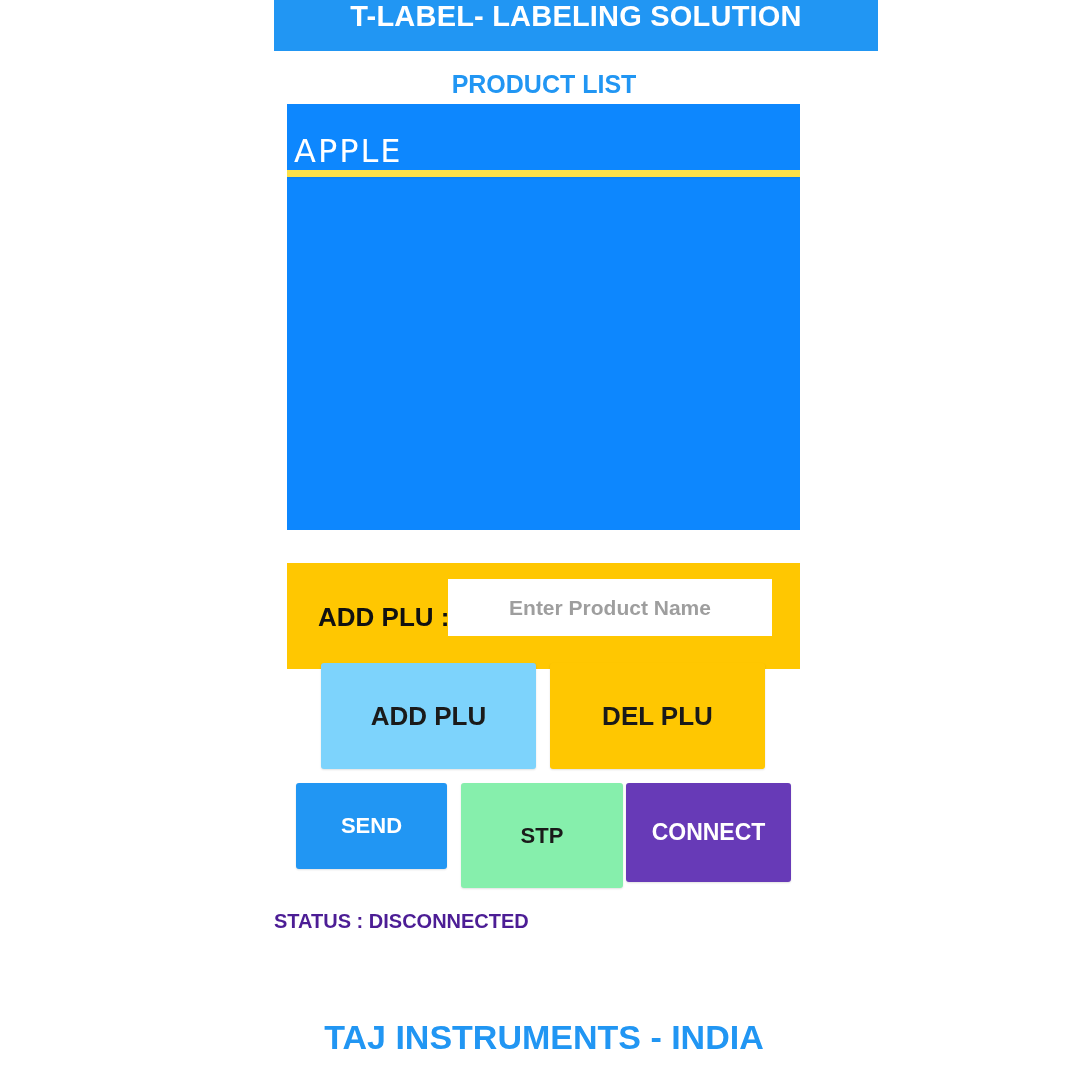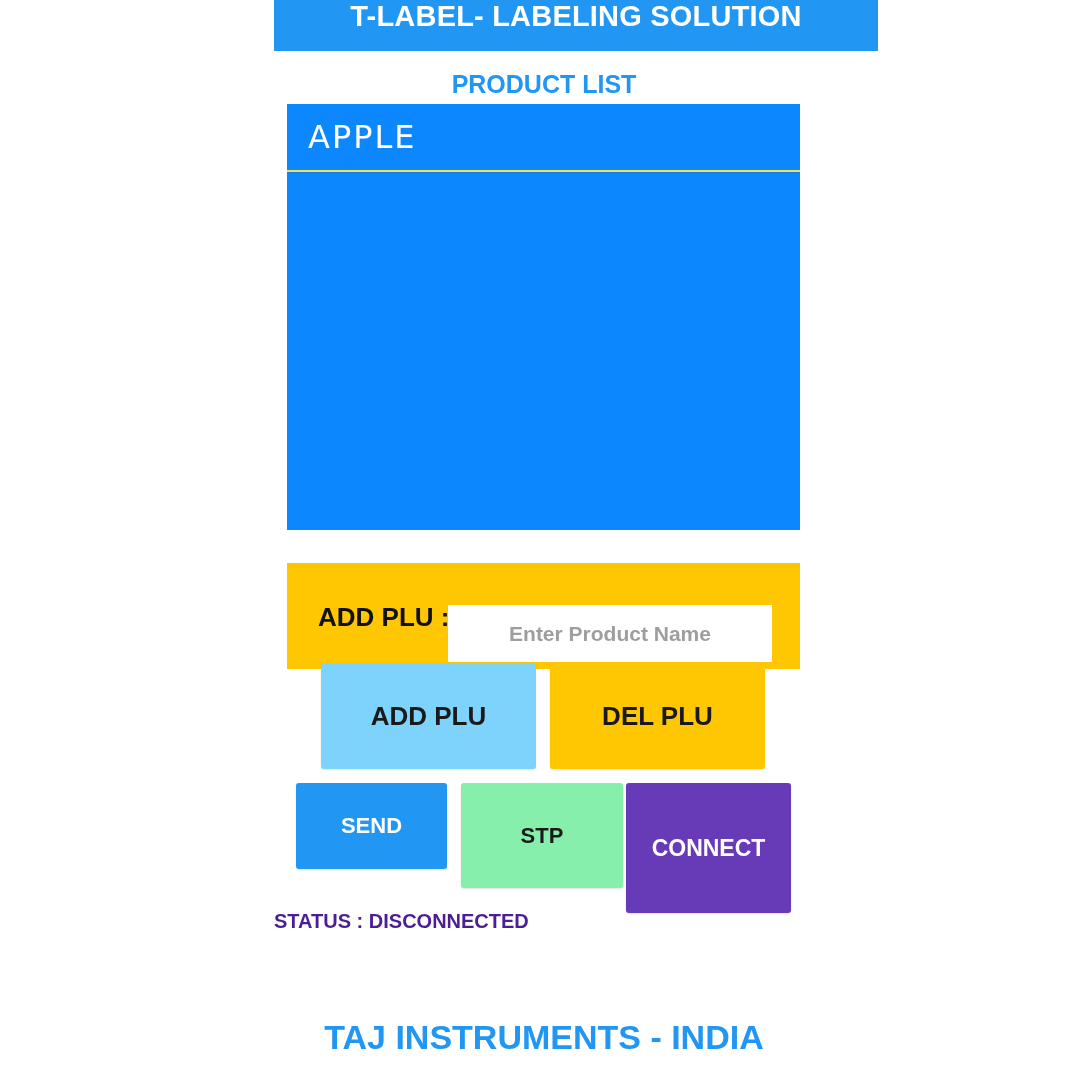--- a/index.html
+++ b/index.html
@@ -42,49 +42,49 @@
     }
     .product-list {
       position: absolute;
       left: 13px; top: 104px;
       width: 513px; height: 426px;
       background: #0D87FE;
       overflow: hidden;
     }
     .list-item {
       height: 66px;
-      border-bottom: 2px solid #fde047;
+      border-bottom: 7px solid #fde047;
       box-shadow: 0 1px 2px rgba(0,0,0,0.08);
       color: #ffffff;
       font-family: "DejaVu Sans", sans-serif;
       font-size: 32px;
       letter-spacing: 2px;
-      padding-left: 21px;
-      display: flex; align-items: center;
+      padding-left: 7px;
+      display: flex; align-items: flex-end;
       cursor: pointer;
     }
     .add-panel {
       position: absolute;
       left: 13px; top: 544px;
       width: 513px; height: 106px;
       background: #FFC701;
       margin-top: 19px;
     }
     .add-label {
       position: absolute;
       left: 31px; top: 0;
       height: 106px;
       line-height: 108px;
       font-weight: bold;
       font-size: 26px;
       color: #111111;
     }
     .name-input {
       position: absolute;
-      left: 161px; top: 42px;
+      left: 161px; top: 16px;
       width: 324px; height: 57px;
       background: #ffffff;
       border: none;
       outline: none;
       font-family: "Liberation Sans", sans-serif;
       font-weight: bold;
       font-size: 21px;
       color: #222;
       text-align: center;
       padding: 0;
@@ -99,21 +99,21 @@
       font-weight: bold;
       display: flex; align-items: center; justify-content: center;
       cursor: pointer;
       box-shadow: 0 1px 2px rgba(0,0,0,0.12);
       padding: 0;
     }
     .btn-add  { left: 47px;  top: 663px; width: 215px; height: 106px; background: #7dd3fc; color: #1a1a1a; font-size: 26px; }
     .btn-del  { left: 276px; top: 663px; width: 215px; height: 106px; background: #FFC701; color: #1a1a1a; font-size: 26px; }
     .btn-send { left: 22px;  top: 783px; width: 151px; height: 86px; background: #2196F3; color: #ffffff; font-size: 22px; }
     .btn-stp  { left: 187px; top: 783px; width: 162px; height: 105px; background: #86efac; color: #1a1a1a; font-size: 22px; }
-    .btn-connect { left: 352px; top: 783px; width: 165px; height: 130px; background: #673AB7; color: #ffffff; font-size: 23px; }
+    .btn-connect { left: 352px; top: 783px; width: 165px; height: 99px; background: #673AB7; color: #ffffff; font-size: 23px; }
     .status {
       position: absolute;
       left: 0; top: 906px;
       width: 540px; height: 30px;
       text-align: left;
       color: #4c1d95;
       font-weight: bold;
       font-size: 20px;
       line-height: 30px;
     }

